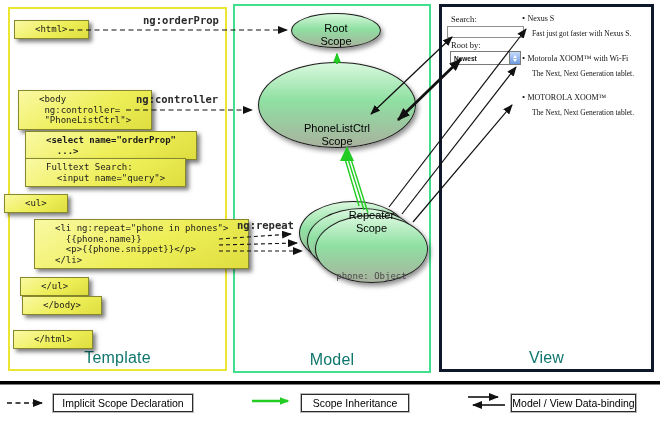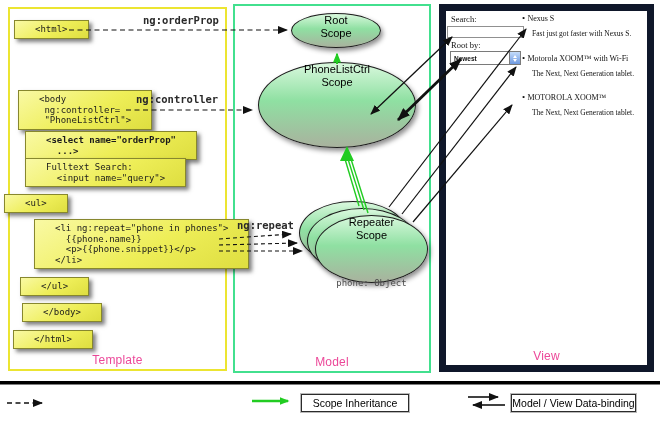--- a/index.html
+++ b/index.html
@@ -4,41 +4,41 @@
 <style>
   html,body{margin:0;padding:0;background:#fff;}
   #stage{position:relative;width:660px;height:421px;background:#fff;overflow:hidden;
          font-family:"Liberation Sans",sans-serif;}
   *{box-sizing:border-box;}
 
   
   .col{position:absolute;z-index:1;background:#fff;}
   #col-template{left:8px;top:7px;width:219px;height:364px;border:2px solid #ece531;}
   #col-model{left:233px;top:4px;width:198px;height:369px;border:2px solid #42e08e;}
-  #col-view{left:439px;top:4px;width:215px;height:368px;border:7px solid #0f172a;}
+  #col-view{left:439px;top:4px;width:215px;height:368px;border:3px solid #0f172a;}
   .col-label{position:absolute;bottom:2px;left:0;right:0;text-align:center;
-             font-size:12px;color:#ec4899;letter-spacing:.2px;}
+             font-size:16px;color:#0f766e;letter-spacing:.2px;}
 
   
   .codebox{position:absolute;z-index:10;
     background:linear-gradient(150deg,#f9f9a4 0%,#eeee58 55%,#dede40 100%);
     border:1px solid #87872e;box-shadow:2.5px 3px 4px rgba(0,0,0,.5);
     font-family:"DejaVu Sans Mono",monospace;font-size:9px;line-height:10.5px;
     color:#1b1b1b;padding:3px 20px;white-space:pre;}
   .codebox.bold{font-weight:bold;}
 
   
   .mono-label{position:absolute;z-index:10;font-family:"DejaVu Sans Mono",monospace;
     font-size:10.5px;font-weight:600;color:#2a2a2a;}
 
   
   .ellipse{position:absolute;z-index:10;border:1.6px solid #1c1c1c;border-radius:50%;
     background:linear-gradient(180deg,#d9f8dd 0%,#8fe0a2 45%,#a9b29e 100%);
     box-shadow:2px 3px 5px rgba(0,0,0,.45);
-    display:flex;flex-direction:column;align-items:center;justify-content:flex-start;
+    display:flex;flex-direction:column;align-items:center;justify-content:flex-end;
     text-align:center;}
   .scope-title{font-size:11px;line-height:12.5px;color:#000;white-space:pre;}
   .scope-props{margin-top:3px;font-family:"DejaVu Sans Mono",monospace;
     font-size:9px;line-height:11px;color:#4a4a4a;}
   .prop-bold{font-weight:bold;color:#000;}
 
   
   .view-label{position:absolute;z-index:10;font-family:"Liberation Serif",serif;
     font-size:8.5px;color:#111;}
   .search-input{position:absolute;z-index:10;left:447px;top:26px;width:77px;height:12px;
@@ -92,21 +92,21 @@
   <div class="codebox bold" style="left:25px;top:131px;">&lt;select name="orderProp"
   ...&gt;</div>
   <div class="codebox" style="left:25px;top:158px;">Fulltext Search:
   &lt;input name="query"&gt;</div>
   <div class="codebox" style="left:4px;top:194px;">&lt;ul&gt;</div>
   <div class="codebox" style="left:34px;top:219px;">&lt;li ng:repeat="phone in phones"&gt;
   {{phone.name}}
   &lt;p&gt;{{phone.snippet}}&lt;/p&gt;
 &lt;/li&gt;</div>
   <div class="codebox" style="left:20px;top:277px;">&lt;/ul&gt;</div>
-  <div class="codebox" style="left:22px;top:303px;">&lt;/body&gt;</div>
+  <div class="codebox" style="left:22px;top:296px;">&lt;/body&gt;</div>
   <div class="codebox" style="left:13px;top:330px;">&lt;/html&gt;</div>
 
   <div class="mono-label" style="left:143px;top:14px;">ng:orderProp</div>
   <div class="mono-label" style="left:136px;top:93px;">ng:controller</div>
   <div class="mono-label" style="left:237px;top:219px;">ng:repeat</div>
 
   <div class="ellipse" style="left:291px;top:13px;width:90px;height:35px;">
     <div class="scope-title">Root
 Scope</div>
   </div>
@@ -141,20 +141,21 @@
   </div>
   <div class="view-item" style="top:53px;">
     <div class="ttl">Motorola XOOM™ with Wi-Fi</div>
     <div class="dsc">The Next, Next Generation tablet.</div>
   </div>
   <div class="view-item" style="top:92px;">
     <div class="ttl">MOTOROLA XOOM™</div>
     <div class="dsc">The Next, Next Generation tablet.</div>
   </div>
 
+  <div class="legend-box" style="left:53px;top:394px;width:140px;">Implicit Scope Declaration</div>
   <div class="legend-box" style="left:301px;top:394px;width:108px;">Scope Inheritance</div>
   <div class="legend-box" style="left:511px;top:394px;width:125px;">Model / View Data-binding</div>
 
   <svg id="arrows" width="660" height="421" viewBox="0 0 660 421">
     <defs>
       <marker id="ab" viewBox="0 0 10 8" markerWidth="10" markerHeight="8" refX="9" refY="4" orient="auto-start-reverse" markerUnits="userSpaceOnUse">
         <path d="M0,0 L10,4 L0,8 z" fill="#111"></path>
       </marker>
       <marker id="abBig" viewBox="0 0 13 10" markerWidth="13" markerHeight="10" refX="12" refY="5" orient="auto-start-reverse" markerUnits="userSpaceOnUse">
         <path d="M0,0 L13,5 L0,10 z" fill="#111"></path>

